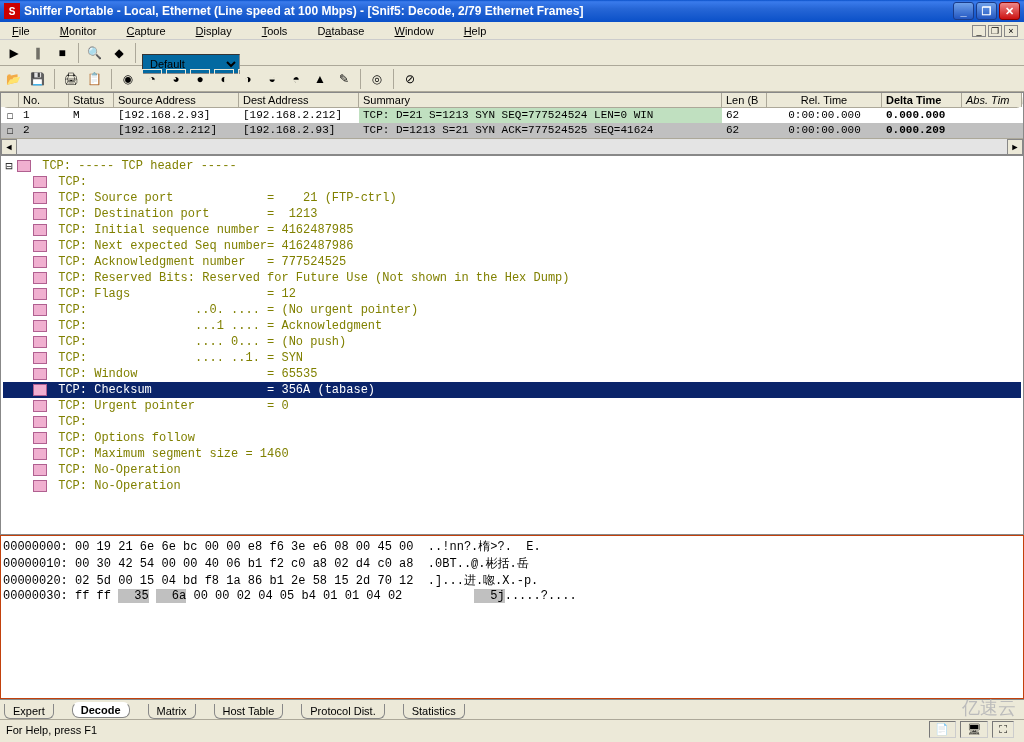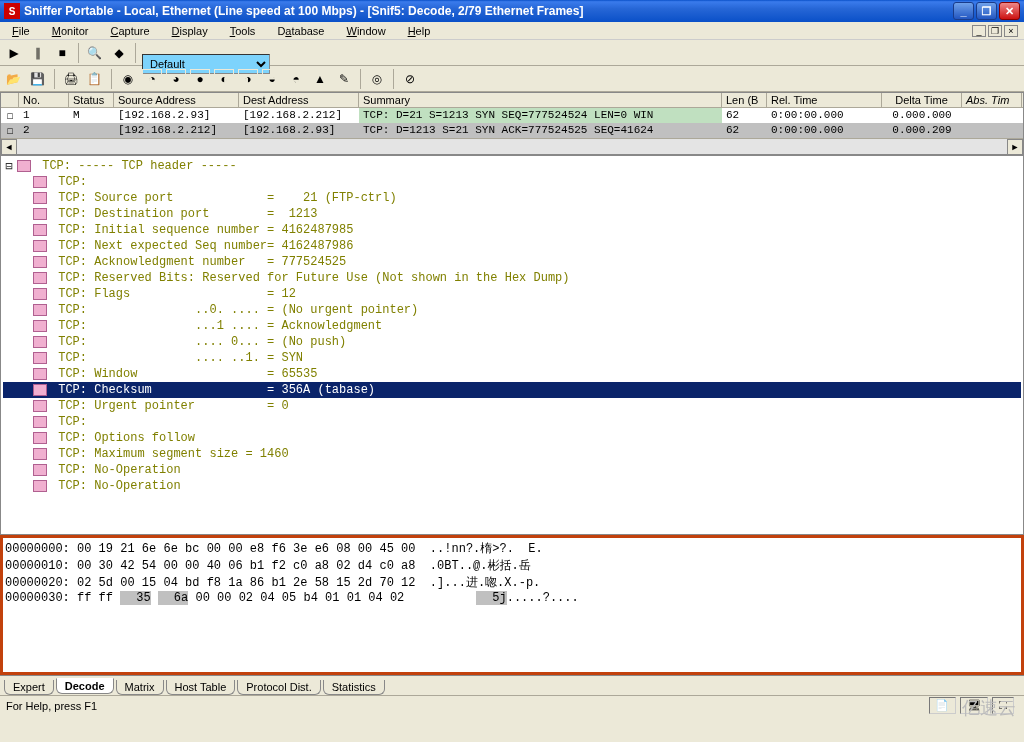--- a/index.html
+++ b/index.html
@@ -3,61 +3,61 @@
 <meta charset="utf-8">
 <style>
 * { box-sizing: border-box; margin: 0; padding: 0; }
 body { font-family: "Tahoma", sans-serif; font-size: 11px; background: #ece9d8; width: 1024px; height: 742px; overflow: hidden; position: relative; }
 .titlebar { height: 22px; background: linear-gradient(to bottom, #0a50c8, #3a7bec 8%, #2666d6 40%, #0a50c8); color: white; display: flex; align-items: center; padding: 0 4px; font-weight: bold; font-size: 12px; }
 .titlebar-icon { width: 16px; height: 16px; background: #c00; margin-right: 4px; display: inline-flex; align-items: center; justify-content: center; color: white; font-weight: bold; font-size: 10px; }
 .titlebar-text { flex: 1; white-space: nowrap; overflow: hidden; }
 .winbtns { display: flex; gap: 2px; }
 .winbtn { width: 21px; height: 18px; background: linear-gradient(to bottom,#6fa1ea,#2256c1); border: 1px solid #1a3c8a; border-radius: 3px; color: white; display: flex; align-items: center; justify-content: center; font-size: 11px; font-weight: bold; }
 .winbtn.close { background: linear-gradient(to bottom,#e88,#c11); border-color: #800; }
-.menubar { height: 18px; background: #ece9d8; display: flex; align-items: center; padding: 0 6px; gap: 10px; border-bottom: 1px solid #ccc; }
+.menubar { height: 18px; background: #ece9d8; display: flex; align-items: center; padding: 0 6px; gap: 18px; border-bottom: 1px solid #ccc; }
 .menubar .mitem { padding: 1px 6px; }
 .menubar .mitem u { text-decoration: underline; }
 .mdi-btns { margin-left: auto; display: flex; gap: 2px; }
 .mdi-btns .mdib { width: 14px; height: 12px; background:#ece9d8; border:1px solid #888; font-size:9px; display:flex; align-items:center; justify-content:center; }
 .toolbar { height: 26px; background: #ece9d8; border-bottom: 1px solid #aca899; display: flex; align-items: center; padding: 0 4px; gap: 4px; }
 .tbtn { width: 20px; height: 20px; border: 1px solid #ece9d8; display: inline-flex; align-items: center; justify-content: center; font-size: 12px; }
 .sep { width: 1px; height: 20px; background: #aca899; margin: 0 2px; }
-.dropdown { height: 20px; width: 128px; border: 1px inset #888; background: #7dd3fc; font-size: 11px; padding: 0 3px; margin-top: 23px; }
+.dropdown { height: 20px; width: 98px; border: 1px inset #888; background: #0369a1; font-size: 11px; padding: 0 3px; margin-top: 23px; }
 .packet-list { background: white; border: 1px solid #888; }
-.pl-header { display: flex; background: #ece9d8; border-bottom: 1px solid #aca899; font-size: 11px; }
+.pl-header { display: flex; background: #ece9d8; border-bottom: 1px solid #aca899; font-size: 11px; border-radius: 7px; }
 .pl-header .col { border-right: 1px solid #aca899; padding: 1px 4px; background:#ece9d8; }
 .pl-row { display: flex; font-family: "Courier New", monospace; font-size: 11px; }
 .pl-row .col { padding: 1px 4px; white-space: nowrap; overflow: hidden; }
 .pl-row.sel { background: #c0c0c0; }
 .col.chk { width:18px; text-align:center; }
 .col.no { width:50px; }
 .col.status { width:45px; }
 .col.src { width:125px; }
 .col.dst { width:120px; }
 .col.sum { width:363px; }
 .col.len { width:45px; }
-.col.rel { width:115px; text-align:left; }
-.col.delta { width:80px; text-align:center; }
+.col.rel { width:115px; text-align:center; }
+.col.delta { width:80px; text-align:left;font-weight:bold; }
 .col.abs { width:60px;font-style:italic; }
 .hscroll { height: 16px; background: #e8e8e8; display:flex; border-top:1px solid #aca899;}
 .hscroll .sbtn { width:16px; height:16px; background:#ece9d8; border:1px solid #888; font-size:9px; display:flex;align-items:center;justify-content:center;}
 .hscroll .track { flex:1; background:#e4e4e4; }
 .decode-pane { background: white; border:1px solid #888; height: 380px; overflow: hidden; font-family: "Courier New", monospace; font-size: 12px; padding: 2px; }
 .decode-line { white-space: pre; color: #808000; display:flex; align-items:center; height:16px;}
 .decode-line .ticon { display:inline-block; width:12px; text-align:center; color:#333;}
 .decode-line .picon { display:inline-block; width:14px; height:12px; background:#f0b0d0; margin: 0 4px 0 18px; border:1px solid #b06090;}
 .decode-line.root .picon { margin-left: 2px; }
 .decode-line.sel { background: #0a246a; color: white; }
 .decode-line.sel .txt { color:white; }
-.hex-pane { background: white; border:3px solid #c2410c; height: 140px; font-family: "Courier New", monospace; font-size: 12px; padding: 2px; white-space: pre; color: #000; overflow:hidden;}
+.hex-pane { background: white; border:1px solid #c2410c; height: 164px; font-family: "Courier New", monospace; font-size: 12px; padding: 2px; white-space: pre; color: #000; overflow:hidden;}
 .hex-pane .addr { color:#000; }
 .hex-pane .hl { background:#c0c0c0;padding-left:16px; }
 .tabs { height: 20px; background:#ece9d8; display:flex; align-items:flex-end; padding: 0 4px; gap:0; border-top:1px solid #888;}
-.tab { padding: 1px 8px; border:1px solid #888; border-top:none; border-radius: 0 0 6px 6px; background:#ece9d8; font-size:11px; margin-right:2px;}
-.tab.active { background:white; font-weight:bold; border-top:1px solid white; position:relative; top:-1px;}
+.tab { padding: 1px 8px; border:1px solid #888; border-top:none; border-radius: 0 0 6px 6px; background:#ece9d8; font-size:11px; margin-right:18px;}
+.tab.active { background:white; font-weight:bold; border-top:1px solid white; position:relative; top:-1px;border-radius:7px;}
 .statusbar { height: 20px; border-top:1px solid #aca899; display:flex; align-items:center; padding:0 6px; background:#ece9d8;}
 .statusbar .cell { border:1px inset #ccc; padding:1px 6px; margin-right:4px;}
 .watermark { position:absolute; right:8px; bottom:22px; font-size:18px; color:#bbb; font-family:"Microsoft YaHei",sans-serif;}
 </style>
 </head>
 <body>
 
 <div class="titlebar">
   <span class="titlebar-icon">S</span>
   <span class="titlebar-text">Sniffer Portable - Local, Ethernet (Line speed at 100 Mbps) - [Snif5: Decode, 2/79 Ethernet Frames]</span>

